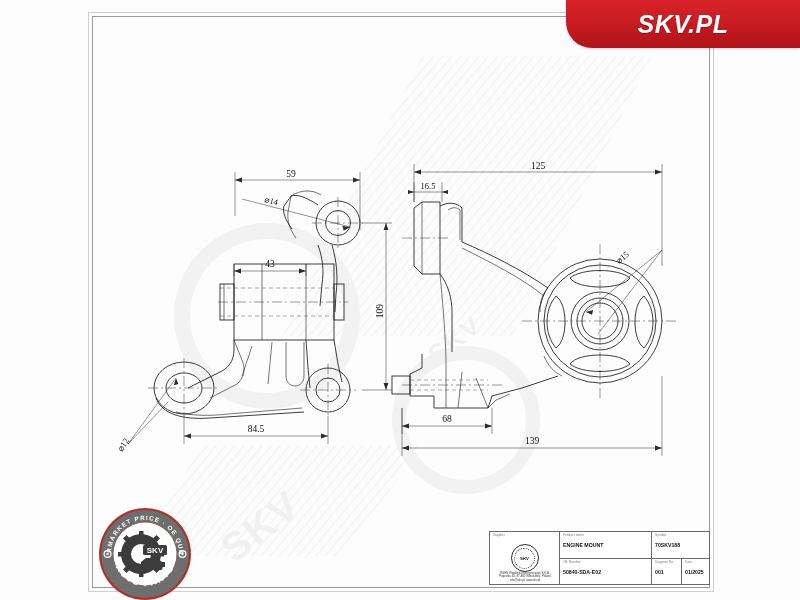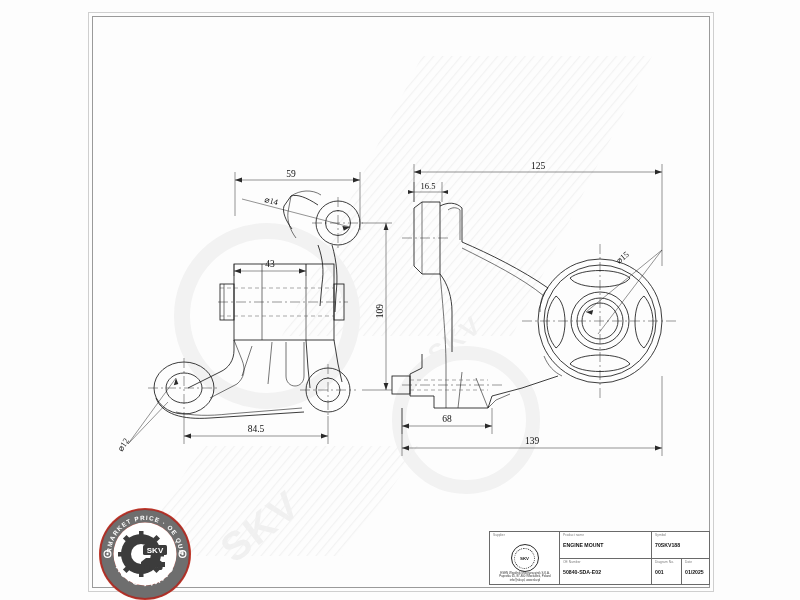--- a/index.html
+++ b/index.html
@@ -385,14 +385,17 @@
     <g fill="#3c3c3c">
       <path d="M 44 56 L 49 52 L 60 52 L 65 56 L 68 56 L 68 61 L 44 61 Z"></path>
       <circle cx="50" cy="61.5" r="2.6" fill="#3c3c3c"></circle>
       <circle cx="63" cy="61.5" r="2.6" fill="#3c3c3c"></circle>
     </g>
 
     <rect x="46" y="39" width="24" height="10" rx="1.5" fill="#3c3c3c"></rect>
     <text x="58" y="46.8" font-family="Liberation Sans, sans-serif" font-size="8" font-weight="bold" fill="#ffffff" text-anchor="middle" id="stamp-center">SKV</text>
   </svg>
 
+  <div class="brand-banner">
+    <span class="btxt">SKV.PL</span>
+  </div>
 
 </div>
 
 </body></html>

